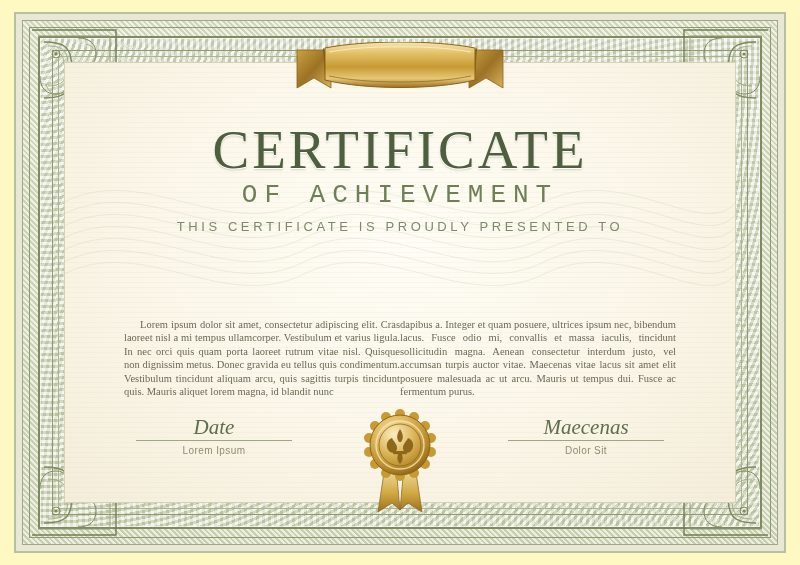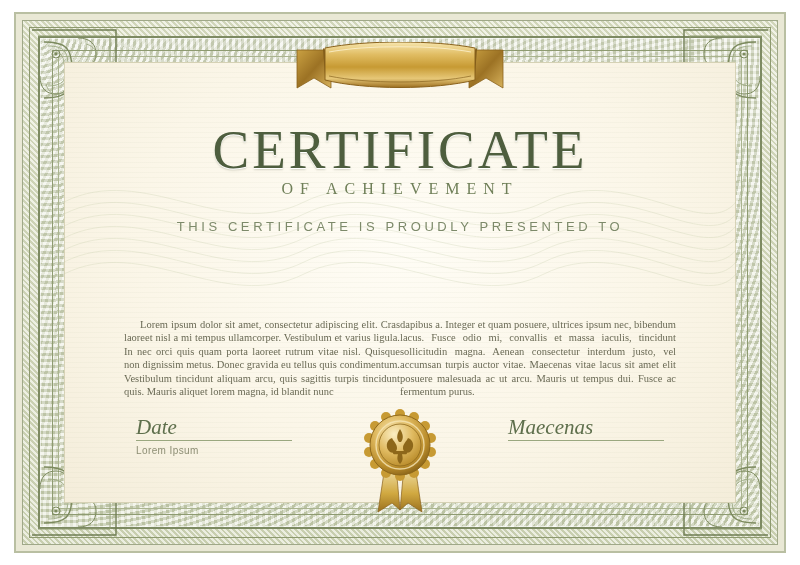--- a/index.html
+++ b/index.html
@@ -11,21 +11,21 @@
     width: 800px;
     height: 565px;
     overflow: hidden;
     font-family: "Liberation Serif", serif;
   }
 
   .cert-page {
     position: relative;
     width: 800px;
     height: 565px;
-    background: #ffffff;
+    background: #fef9c3;
   }
 
   
   .frame-outer {
     position: absolute;
     left: 14px; top: 12px; right: 14px; bottom: 12px;
     border: 2px solid #b9bfa2;
     background: #e9e8d5;
   }
   .frame-band {
@@ -145,22 +145,22 @@
     font-size: 55px;
     letter-spacing: 3px;
     color: #4e5e3e;
     font-weight: 400;
     text-shadow: 0 1px 0 #ffffff, 0 2px 2px rgba(90,100,70,0.25);
   }
   .subtitle {
     position: absolute;
     left: 0; right: 0;
     top: 180px;
-    font-family: Liberation Serif, serif;
-    font-size: 16px;
+    font-family: Liberation Mono, monospace;
+    font-size: 26px;
     letter-spacing: 7px;
     color: #6f7f58;
     font-weight: 400;
   }
   .presented {
     position: absolute;
     left: 0; right: 0;
     top: 219px;
     font-family: "Liberation Sans", sans-serif;
     font-size: 13px;
@@ -199,21 +199,21 @@
   }
   .body-col.first {
     text-indent: 16px;
   }
 
   
   .sig {
     position: absolute;
     top: 416px;
     width: 156px;
-    text-align: left;
+    text-align: center;
   }
   .sig.left { left: 136px; }
   .sig.right { right: 136px; }
   .sig .script {
     font-family: "Liberation Serif", serif;
     font-style: italic;
     font-size: 21px;
     color: #5e6f4c;
     line-height: 22px;
   }
@@ -423,20 +423,21 @@
 
     <div class="sig left">
       <div class="script">Date</div>
       <div class="rule"></div>
       <div class="caption">Lorem Ipsum</div>
     </div>
 
     <div class="sig right">
       <div class="script">Maecenas</div>
       <div class="rule"></div>
+      <div class="caption">Dolor Sit</div>
     </div>
   </div>
 
   <div class="seal">
     <svg width="96" height="112" viewBox="0 0 96 112">
       <defs>
         <radialGradient id="sealg" cx="40%" cy="32%" r="70%">
           <stop offset="0%" stop-color="#fbeec2"></stop>
           <stop offset="45%" stop-color="#dfb95f"></stop>
           <stop offset="80%" stop-color="#b98c2b"></stop>

